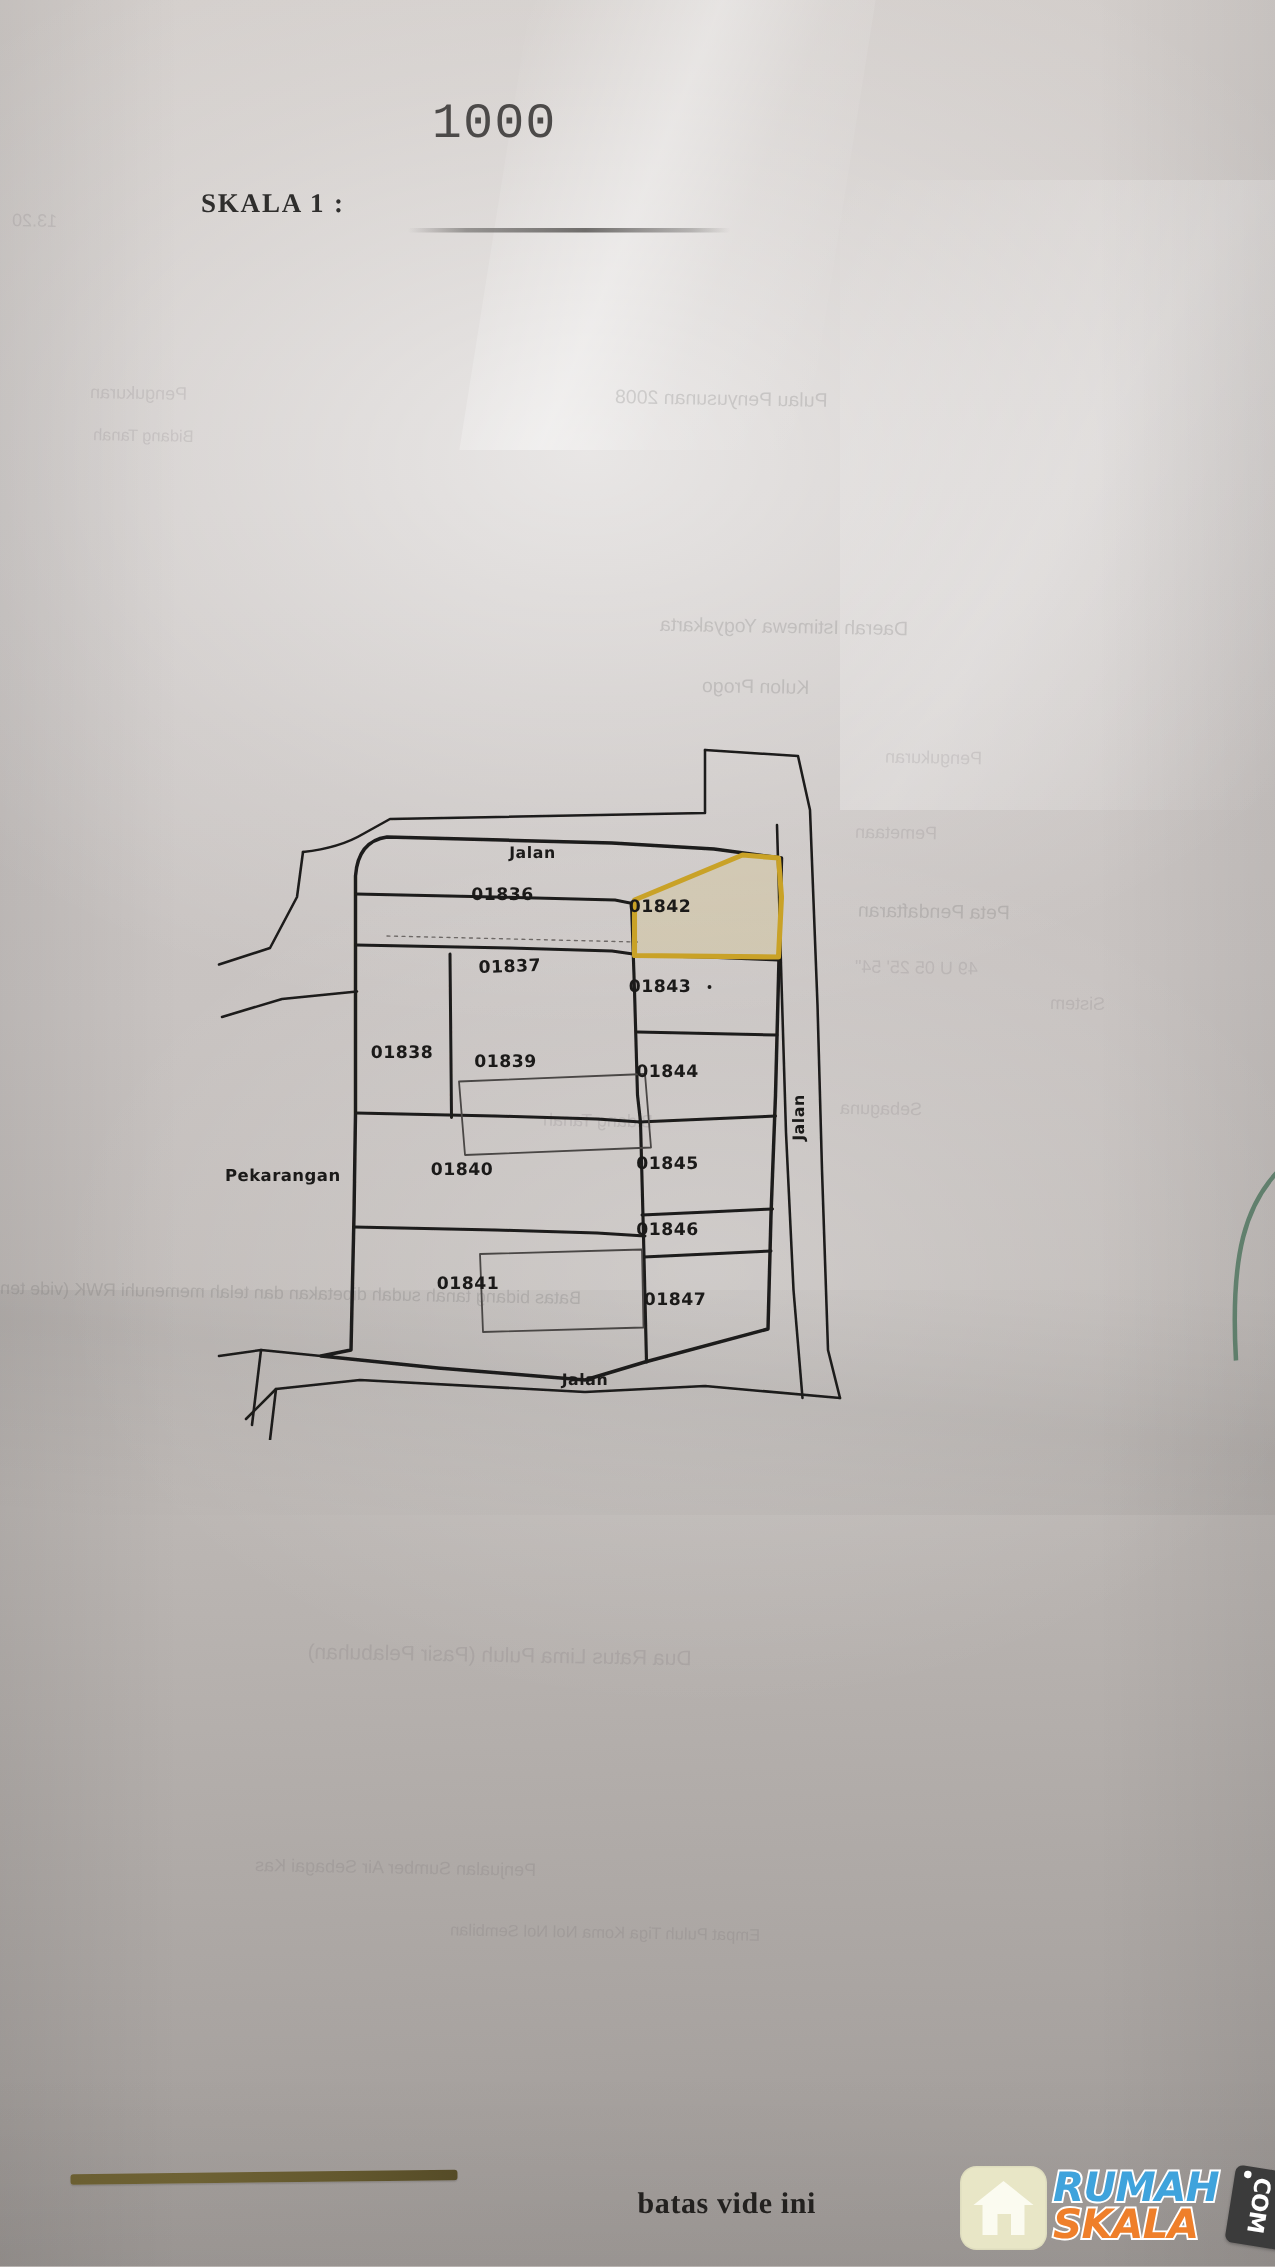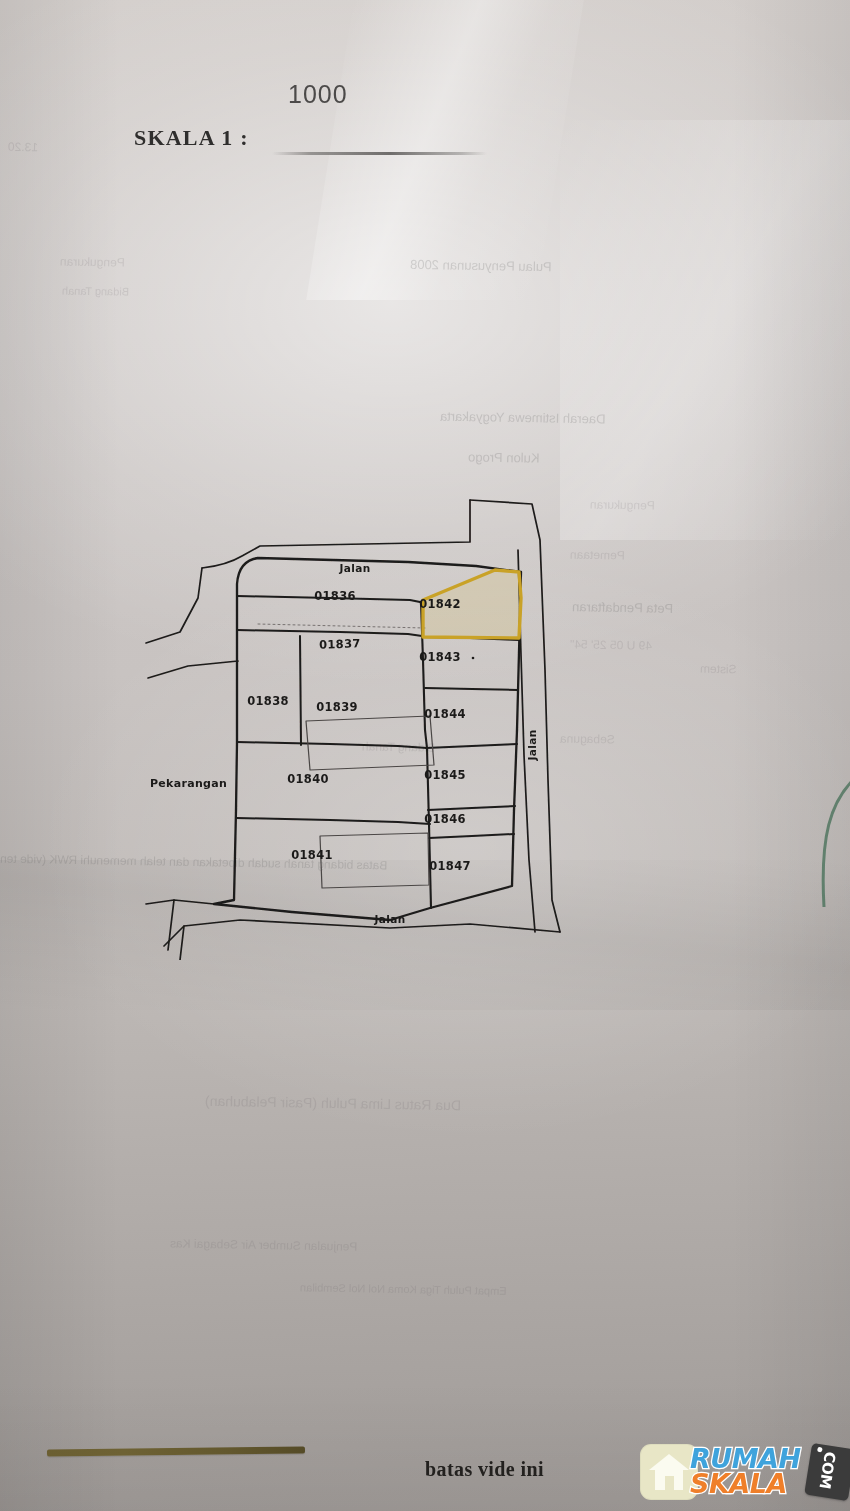--- a/index.html
+++ b/index.html
@@ -32,28 +32,28 @@
     background:linear-gradient(6deg, rgba(0,0,0,0) 0%, rgba(0,0,0,0.055) 55%, rgba(0,0,0,0) 100%);}
   .sheen-d{left:0;top:0;width:120px;height:1511px;
     background:linear-gradient(90deg, rgba(0,0,0,0.07) 0%, rgba(0,0,0,0) 100%);}
   .sheen-e{left:730px;top:0;width:120px;height:1511px;
     background:linear-gradient(270deg, rgba(0,0,0,0.06) 0%, rgba(0,0,0,0) 100%);}
   .sheen-f{left:0;top:1380px;width:850px;height:131px;
     background:linear-gradient(180deg, rgba(0,0,0,0) 0%, rgba(0,0,0,0.05) 100%);}
 
   
   .hdr-scale-num{
-    position:absolute;left:288px;top:80px;
-    font-family:Liberation Sans, sans-serif;
-    font-size:25px;color:#4c4a49;letter-spacing:1px;
+    position:absolute;left:288px;top:64px;
+    font-family:Liberation Mono, monospace;
+    font-size:33px;color:#4c4a49;letter-spacing:1px;
   }
   .hdr-skala{
     position:absolute;left:134px;top:125px;
     font-family:"Liberation Serif", serif;
-    font-weight:bold;font-size:22px;color:#2f2e2d;letter-spacing:1.2px;
+    font-weight:bold;font-size:18px;color:#2f2e2d;letter-spacing:1.2px;
   }
   .hdr-rule{
     position:absolute;left:272px;top:152px;width:215px;height:3px;
     background:linear-gradient(90deg, rgba(90,88,86,0.0) 0%, rgba(90,88,86,0.55) 18%, rgba(70,68,66,0.75) 55%, rgba(90,88,86,0.35) 88%, rgba(90,88,86,0) 100%);
   }
 
   
   .bleed{
     position:absolute;
     transform:scaleX(-1);
@@ -91,21 +91,21 @@
   
   #logo{
     position:absolute;left:640px;top:1440px;width:205px;height:66px;
   }
   .logo-house{
     position:absolute;left:0;top:4px;width:58px;height:56px;
     background:#e8e6c6;border-radius:11px;
     box-shadow:inset 0 0 0 1px rgba(0,0,0,0.04);
   }
   .logo-house svg{position:absolute;left:7px;top:8px;}
-  .logo-words{position:absolute;left:50px;top:0;width:146px;height:66px;}
+  .logo-words{position:absolute;left:62px;top:0;width:146px;height:66px;}
   .logo-rumah,.logo-daerah{
     position:absolute;left:0;
     font-family:"DejaVu Sans", sans-serif;
     font-weight:bold;font-style:italic;
     font-size:27px;letter-spacing:-0.5px;
     -webkit-text-stroke:2.5px #ffffff;
     paint-order:stroke fill;
   }
   .logo-rumah{top:3px;color:#3fa3dc;}
   .logo-daerah{top:28px;color:#ef7f2a;}

